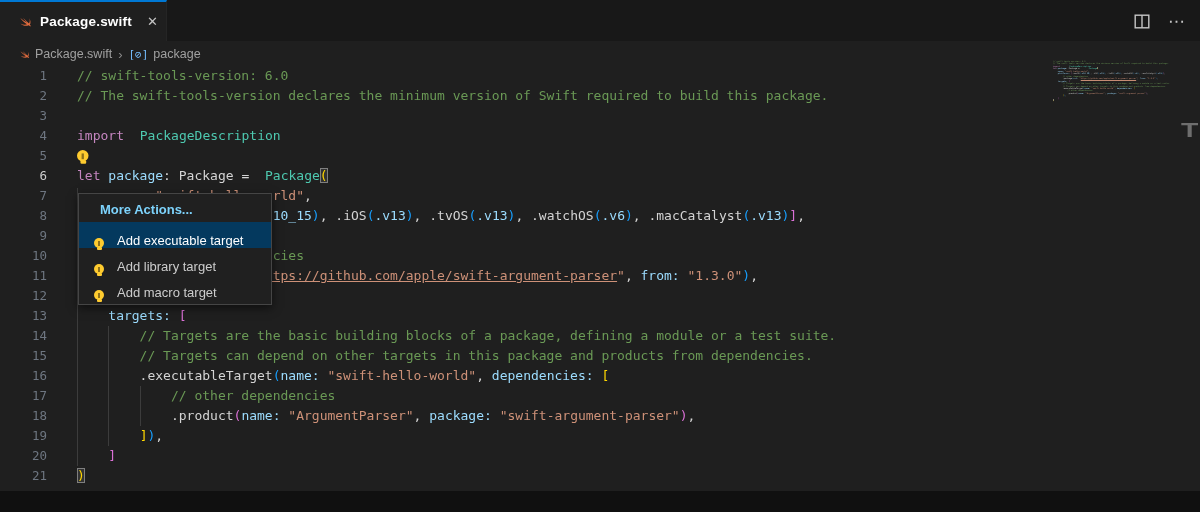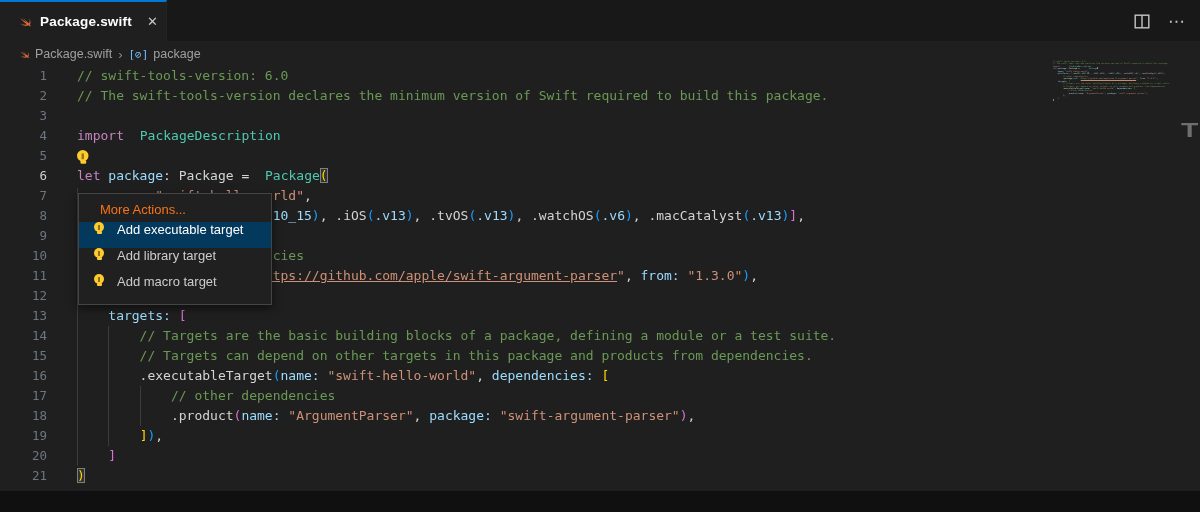--- a/index.html
+++ b/index.html
@@ -47,22 +47,22 @@
   .bulb { display:inline-block; width:10px; height:10px; border-radius:50%; background:var(--bulb_yellow); position:relative; flex:none; }
   .bulb::after { content:""; position:absolute; left:2.5px; top:9px; width:5px; height:3px; border-radius:1px; background:var(--bulb_yellow); }
   .bulb::before { content:""; position:absolute; left:4px; top:3px; width:2px; height:5px; background:rgba(50,40,10,.55); }
   .gutter-bulb { position:absolute; left:77px; top:150px; z-index:3; cursor:pointer; transform:scale(1.15); transform-origin:top left; }
   
   .popup {
     position:absolute; left:78px; top:193px; width:194px; height:112px;
     background:#202020; border:1px solid #454545; box-shadow:0 3px 9px rgba(0,0,0,.55);
     z-index:10; padding-top:5px; font-size:13px;
   }
-  .popup-header { color:#f97316; font-weight:normal; padding:3px 0 4px 21px; height:23px; }
-  .popup-item { height:26px; display:flex; align-items:flex-start; gap:13px; padding-left:15px; color:#cccccc; cursor:pointer; }
+  .popup-header { color:#7dd3fc; font-weight:bold; padding:3px 0 4px 21px; height:23px; }
+  .popup-item { height:26px; display:flex; align-items:flex-end; gap:13px; padding-left:15px; color:#cccccc; cursor:pointer; }
   .popup-item.selected { background:var(--selected_item_bg); color:#ffffff; }
   
   .minimap { position:absolute; left:1053px; top:60px; width:133px; height:70px; overflow:hidden; z-index:5; opacity:.95; }
   .mm-line { font-family:"DejaVu Sans Mono", monospace; font-size:2px; line-height:2.45px; white-space:pre; }
   .mm-line span { letter-spacing:0; }
   .artifact-t { position:absolute; left:1181px; top:118px; z-index:5; color:#6e6e6e; font-size:21px; font-weight:900; font-family:"Liberation Sans", sans-serif; transform:scaleX(1.35); transform-origin:left; }
 </style>
 </head>
 <body>
 

